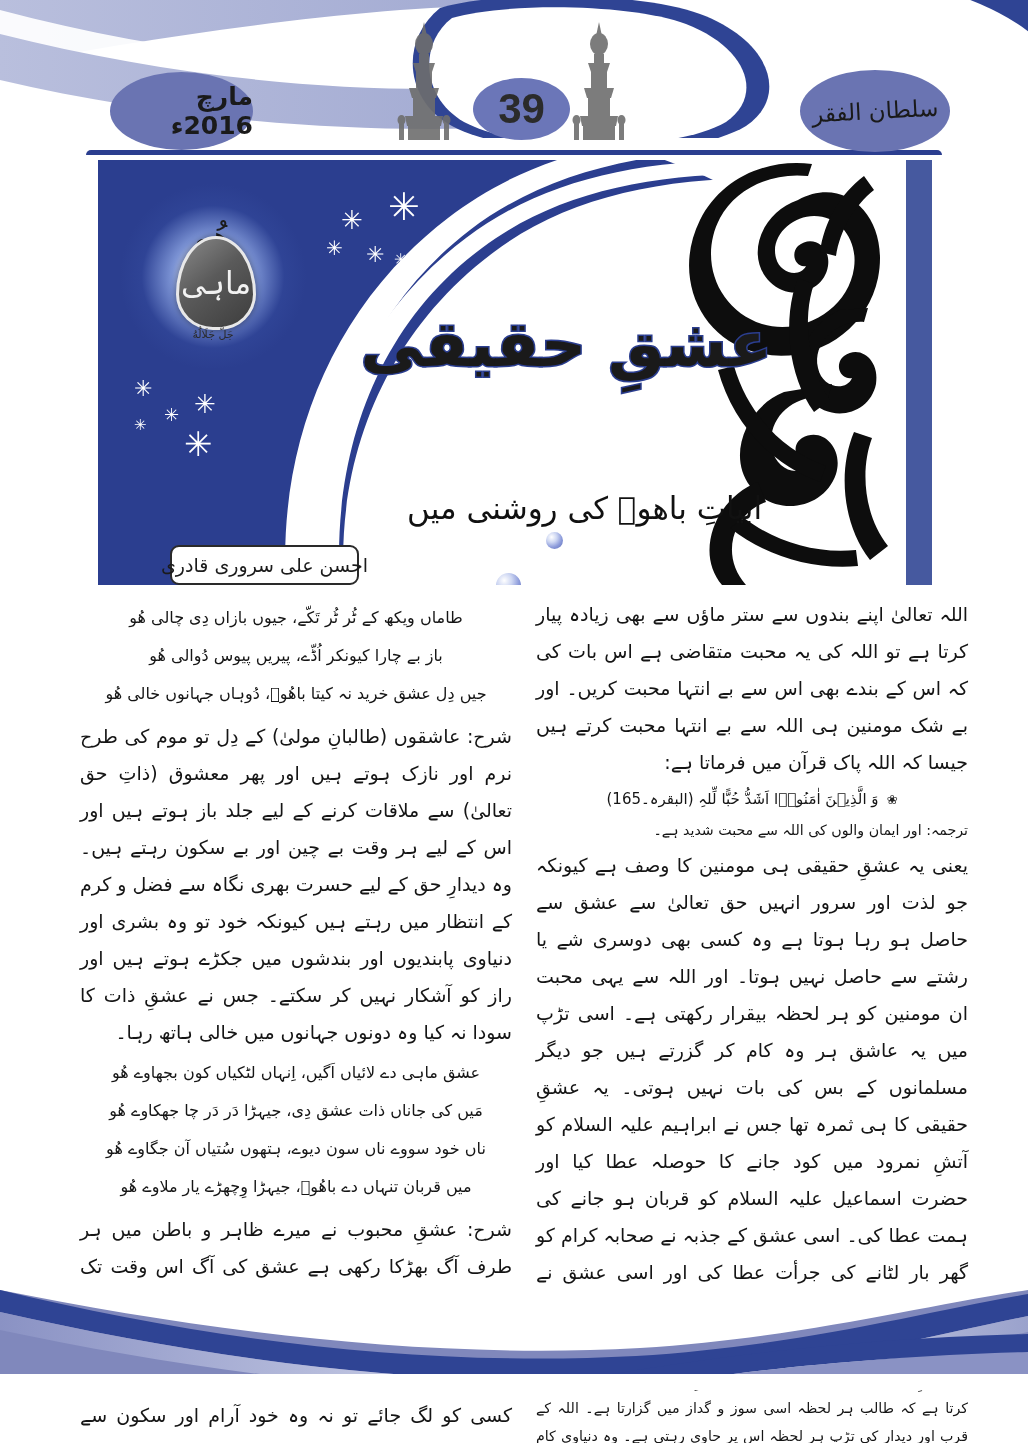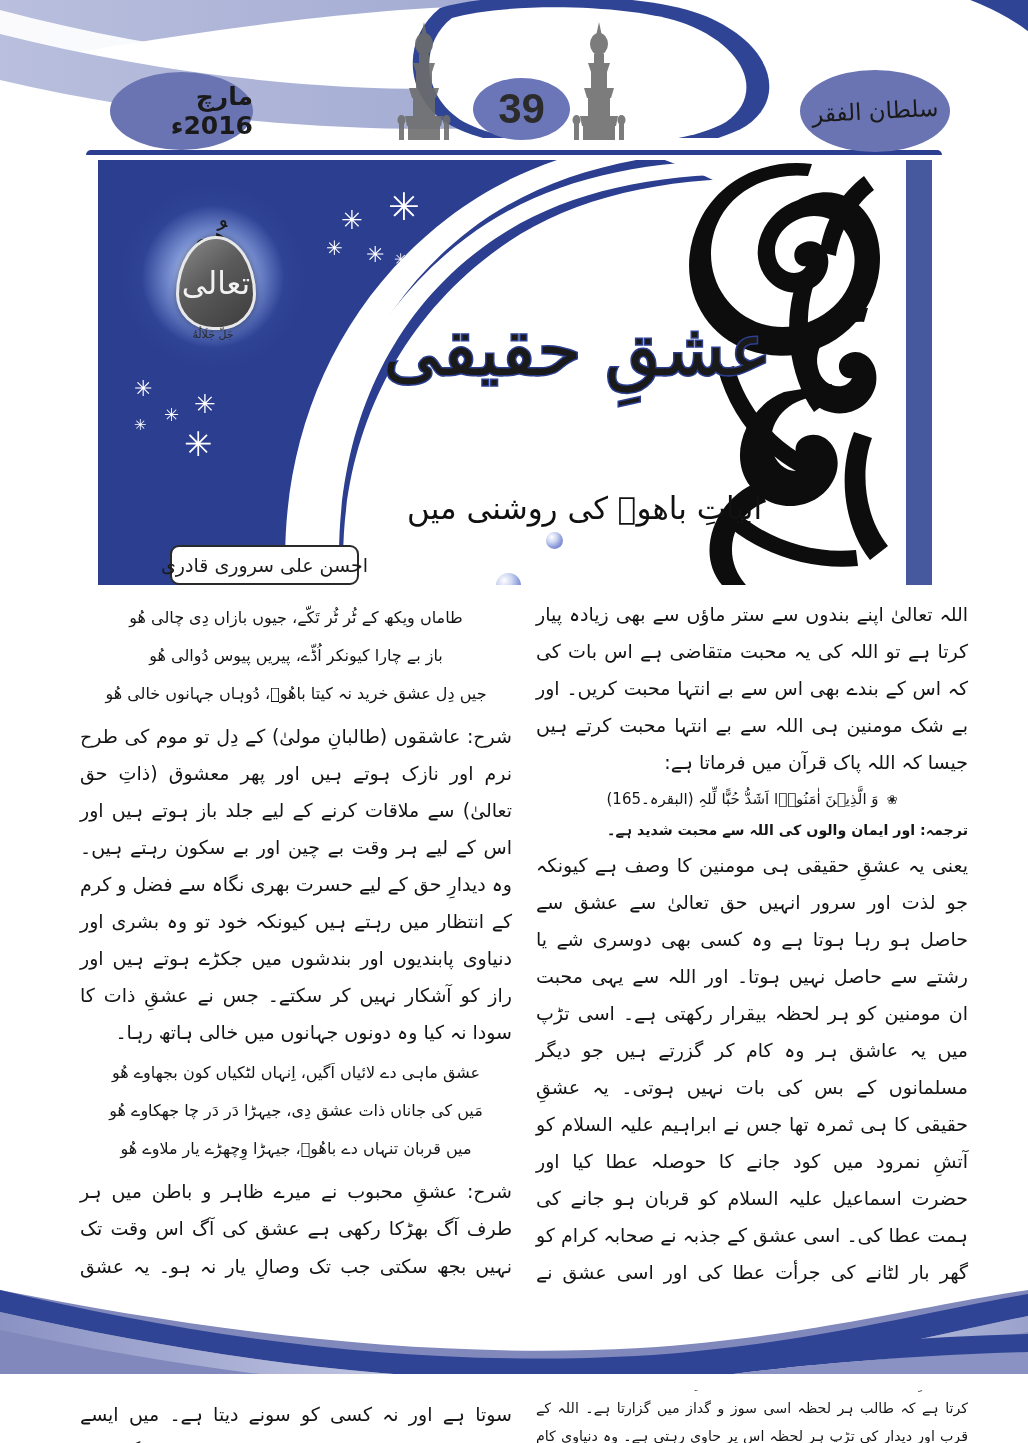--- a/index.html
+++ b/index.html
@@ -121,22 +121,22 @@
   }
 
   .star { position:absolute; color:#ffffff; line-height:1; }
 
   #banner-title {
     position: absolute;
     right: 160px;
     top: 148px;
     direction: rtl;
     font-family: "DejaVu Sans", sans-serif;
-    font-size: 72px;
-    font-weight: normal;
+    font-size: 63px;
+    font-weight: bold;
     color: #1a1a1a;
     -webkit-text-stroke: 3px #2b3e8f;
     paint-order: stroke fill;
     text-shadow: 0 0 0 #2b3e8f;
     white-space: nowrap;
     letter-spacing: -2px;
   }
   #banner-subtitle {
     position: absolute;
     right: 170px;
@@ -216,21 +216,20 @@
   .floral {
     font-size: 13px;
     color: #222;
     padding-left: 8px;
   }
   .trans {
     font-size: 14.2px;
     line-height: 1.95;
     text-align: right;
     margin: 0 0 2px 0;
-    font-weight: bold;
   }
 
   
   #footer {
     position: absolute;
     left: 0; top: 1290px;
     width: 1028px; height: 100px;
   }
   #footer .ftr-svg { position:absolute; left:0; top:0; }
 </style>
@@ -335,21 +334,21 @@
       <path d="M700,118 C684,158 690,216 716,252 L732,240 C710,208 704,158 716,124 Z"></path>
       <path d="M620,210 C634,262 672,304 722,322 L728,306 C684,290 650,254 636,206 Z"></path>
       <path d="M632,368 C668,396 714,410 760,406 L758,390 C718,394 678,382 646,358 Z"></path>
       <path d="M766,16 C742,34 726,62 722,92 L738,96 C742,70 756,46 776,30 Z"></path>
     </g>
   </svg>
 
   <div id="hu-emblem">
     <div class="glow"></div>
     <div class="hu-text">ھُو</div>
-    <div class="allah-drop">تعالی</div>
+    <div class="allah-drop">ماہی</div>
     <div class="jalla">جَلَّ جَلَالُهُ</div>
   </div>
 
   <div class="star" style="left:243px; top:48px; font-size:26px;">✳</div>
   <div class="star" style="left:290px; top:28px; font-size:38px;">✳</div>
   <div class="star" style="left:228px; top:78px; font-size:20px;">✳</div>
   <div class="star" style="left:268px; top:84px; font-size:22px;">✳</div>
   <div class="star" style="left:296px; top:92px; font-size:16px;">✳</div>
   <div class="star" style="left:36px; top:218px; font-size:22px;">✳</div>
   <div class="star" style="left:66px; top:246px; font-size:18px;">✳</div>
@@ -385,20 +384,21 @@
   <div class="column">
     <div class="verse-block">
       <div class="verse">طاماں ویکھ کے ٹُر ٹُر تَکّے، جیوں بازاں دِی چالی ھُو</div>
       <div class="verse">باز بے چارا کیونکر اُڈّے، پیریں پیوس دُوالی ھُو</div>
       <div class="verse">جیں دِل عشق خرید نہ کیتا باھُوؒ، دُوہاں جہانوں خالی ھُو</div>
     </div>
     <p class="para">شرح: عاشقوں (طالبانِ مولیٰ) کے دِل تو موم کی طرح نرم اور نازک ہوتے ہیں اور پھر معشوق (ذاتِ حق تعالیٰ) سے ملاقات کرنے کے لیے جلد باز ہوتے ہیں اور اس کے لیے ہر وقت بے چین اور بے سکون رہتے ہیں۔ وہ دیدارِ حق کے لیے حسرت بھری نگاہ سے فضل و کرم کے انتظار میں رہتے ہیں کیونکہ خود تو وہ بشری اور دنیاوی پابندیوں اور بندشوں میں جکڑے ہوتے ہیں اور راز کو آشکار نہیں کر سکتے۔ جس نے عشقِ ذات کا سودا نہ کیا وہ دونوں جہانوں میں خالی ہاتھ رہا۔</p>
     <div class="verse-block">
       <div class="verse">عشق ماہی دے لائیاں اَگیں، اِنہاں لٹکیاں کون بجھاوے ھُو</div>
       <div class="verse">مَیں کی جاناں ذات عشق دِی، جیہڑا دَر دَر چا جھکاوے ھُو</div>
+      <div class="verse">ناں خود سووے ناں سون دیوے، ہتھوں سُتیاں آن جگاوے ھُو</div>
       <div class="verse">میں قربان تنہاں دے باھُوؒ، جیہڑا وِچھڑے یار ملاوے ھُو</div>
     </div>
     <p class="para">شرح: عشقِ محبوب نے میرے ظاہر و باطن میں ہر طرف آگ بھڑکا رکھی ہے عشق کی آگ اس وقت تک نہیں بجھ سکتی جب تک وصالِ یار نہ ہو۔ یہ عشق ہی ہے جو طالب کو ہر در پر جھکنے پر مجبور اور بے بس کر دیتا ہے عشق ایسی آگ اور روگ ہے جب یہ کو کسی کو لگ جائے تو نہ وہ خود آرام اور سکون سے سوتا ہے اور نہ کسی کو سونے دیتا ہے۔ میں ایسے مرشد کامل کے قربان جاؤں جو راہِ عشق سے گزار کر طالب کو حق تعالیٰ سے ملا دیتا ہے۔</p>
   </div>
 
 </div>
 
 <div id="footer">
   <svg class="ftr-svg" width="1028" height="100" viewBox="0 0 1028 100">
     <defs>

